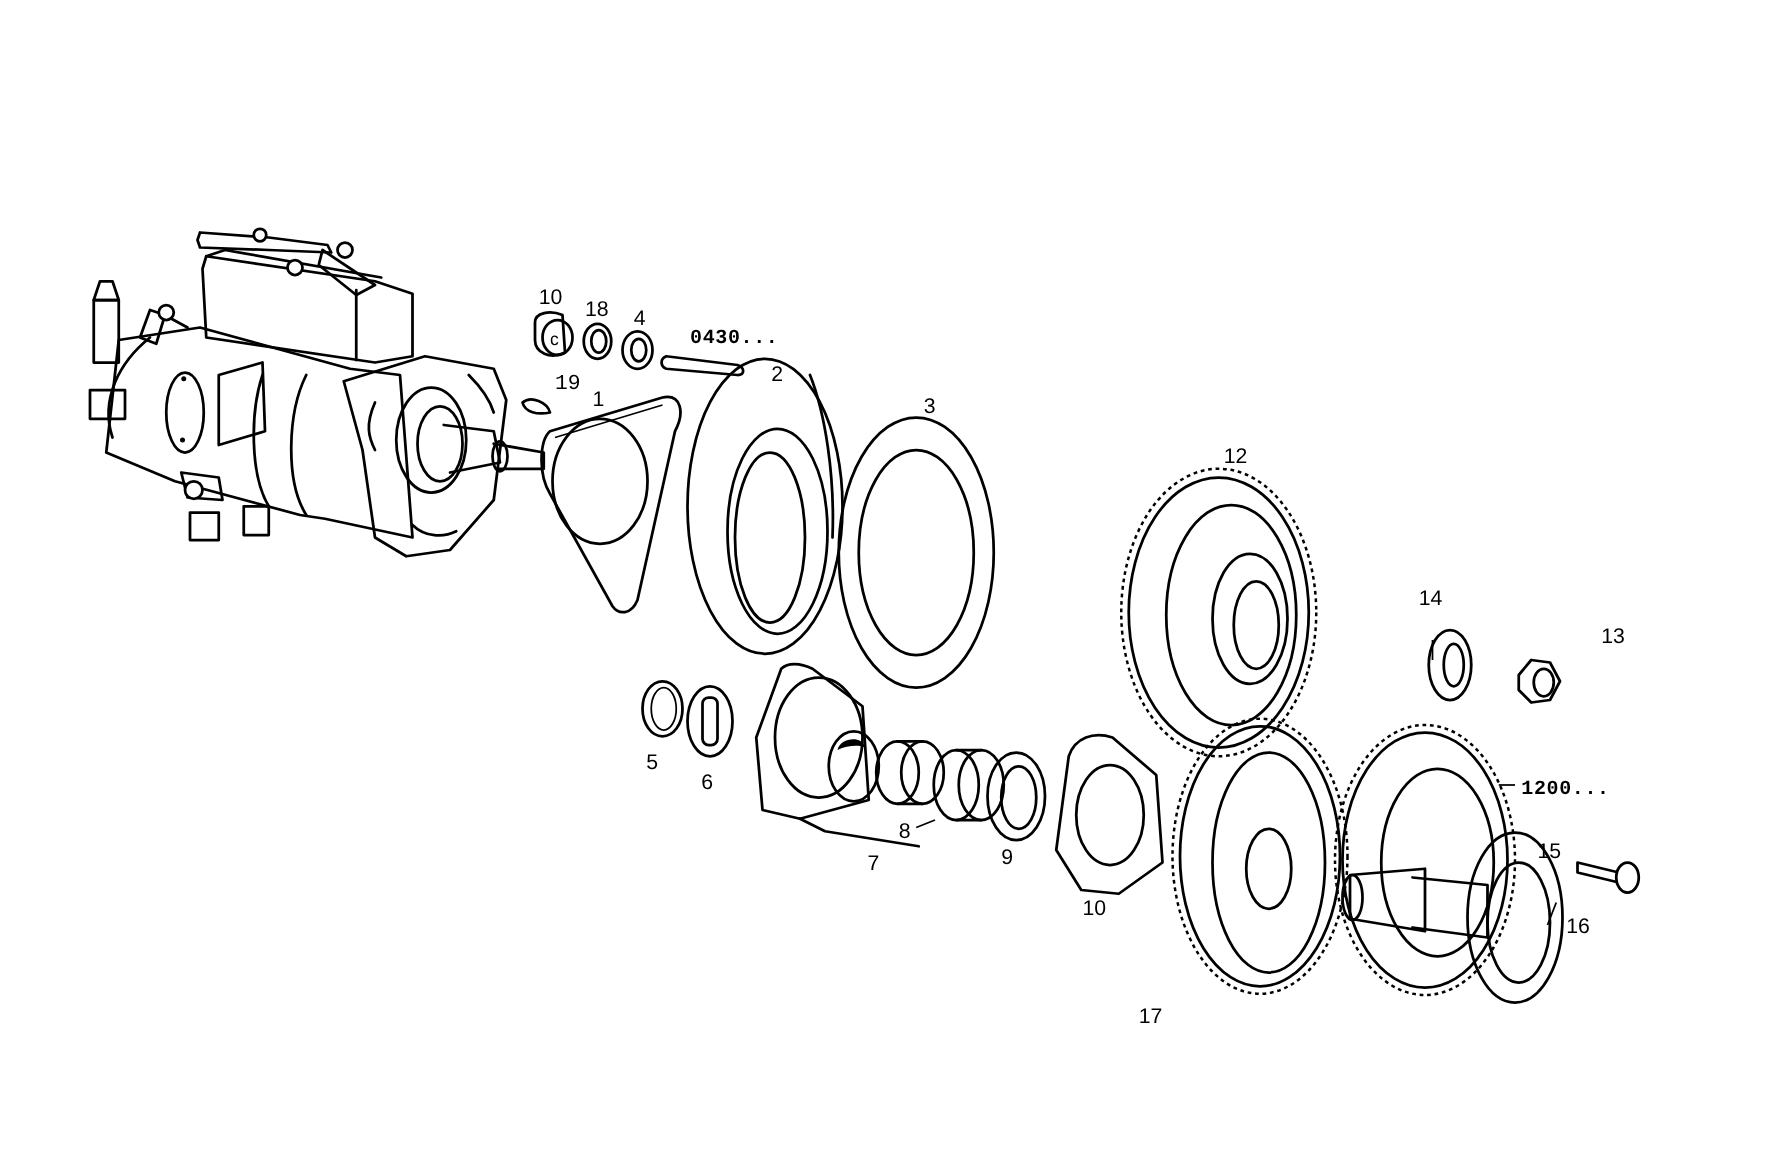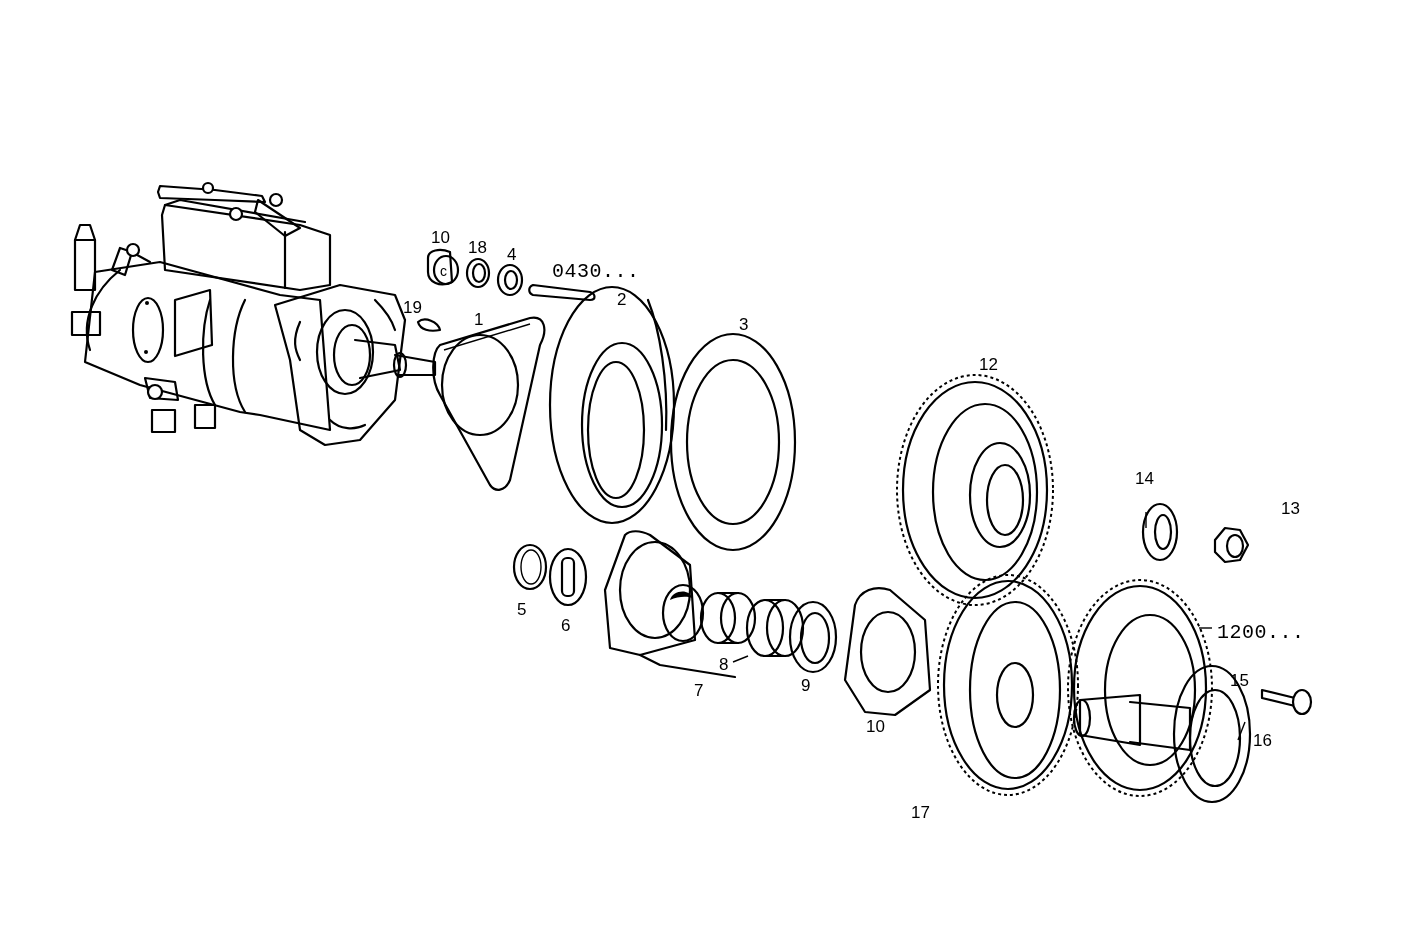--- a/index.html
+++ b/index.html
@@ -1,19 +1,19 @@
 <!DOCTYPE html>
 <html><head>
 <meta charset="utf-8">
 <style>
   html, body { margin:0; padding:0; background:#ffffff; }
   body { width:1427px; height:935px; position:relative; overflow:hidden; font-family:"Liberation Sans", sans-serif; }
   #canvas { position:absolute; left:0; top:0; width:1427px; height:935px; }
   .callout { position:absolute; font-family:"Liberation Sans", sans-serif; font-size:17px; color:#000; line-height:1; white-space:nowrap; }
-  .callout.small { font-family:"Liberation Mono", monospace; font-size:20px; letter-spacing:0.5px; }
+  .callout.small { font-family:"Liberation Mono", monospace; font-size:16px; letter-spacing:0.5px;font-weight:bold; }
   svg .ln { fill:none; stroke:#000; stroke-width:2.2; stroke-linejoin:round; stroke-linecap:round; }
   svg .thin { fill:none; stroke:#000; stroke-width:1.4; }
   svg .blk { fill:#000; stroke:none; }
   svg .wht { fill:#fff; stroke:#000; stroke-width:2.2; }
   svg .teeth { fill:none; stroke:#000; stroke-width:2; stroke-dasharray:3 3; }
 </style>
 </head>
 <body>
 
 <div id="canvas">
@@ -184,21 +184,21 @@
   <path class="thin" d="M1199 628 L1212 628"></path>
   <path class="thin" d="M1245 722 L1238 740"></path>
   <path class="thin" d="M733 662 L748 656"></path>
 </svg>
 
 
 <span class="callout" style="left:431px;top:229px;">10</span>
 <span class="callout" style="left:468px;top:239px;">18</span>
 <span class="callout" style="left:507px;top:246px;">4</span>
 <span class="callout small" style="left:552px;top:262px;">0430...</span>
-<span class="callout" style="left:403px;top:299px;">19</span>
+<span class="callout" style="left:444px;top:299px;font-family:Liberation Mono, monospace;">19</span>
 <span class="callout" style="left:474px;top:311px;">1</span>
 <span class="callout" style="left:617px;top:291px;">2</span>
 <span class="callout" style="left:739px;top:316px;">3</span>
 <span class="callout" style="left:979px;top:356px;">12</span>
 <span class="callout" style="left:1135px;top:470px;">14</span>
 <span class="callout" style="left:1281px;top:500px;">13</span>
 <span class="callout" style="left:517px;top:601px;">5</span>
 <span class="callout" style="left:561px;top:617px;">6</span>
 <span class="callout" style="left:719px;top:656px;">8</span>
 <span class="callout" style="left:694px;top:682px;">7</span>

